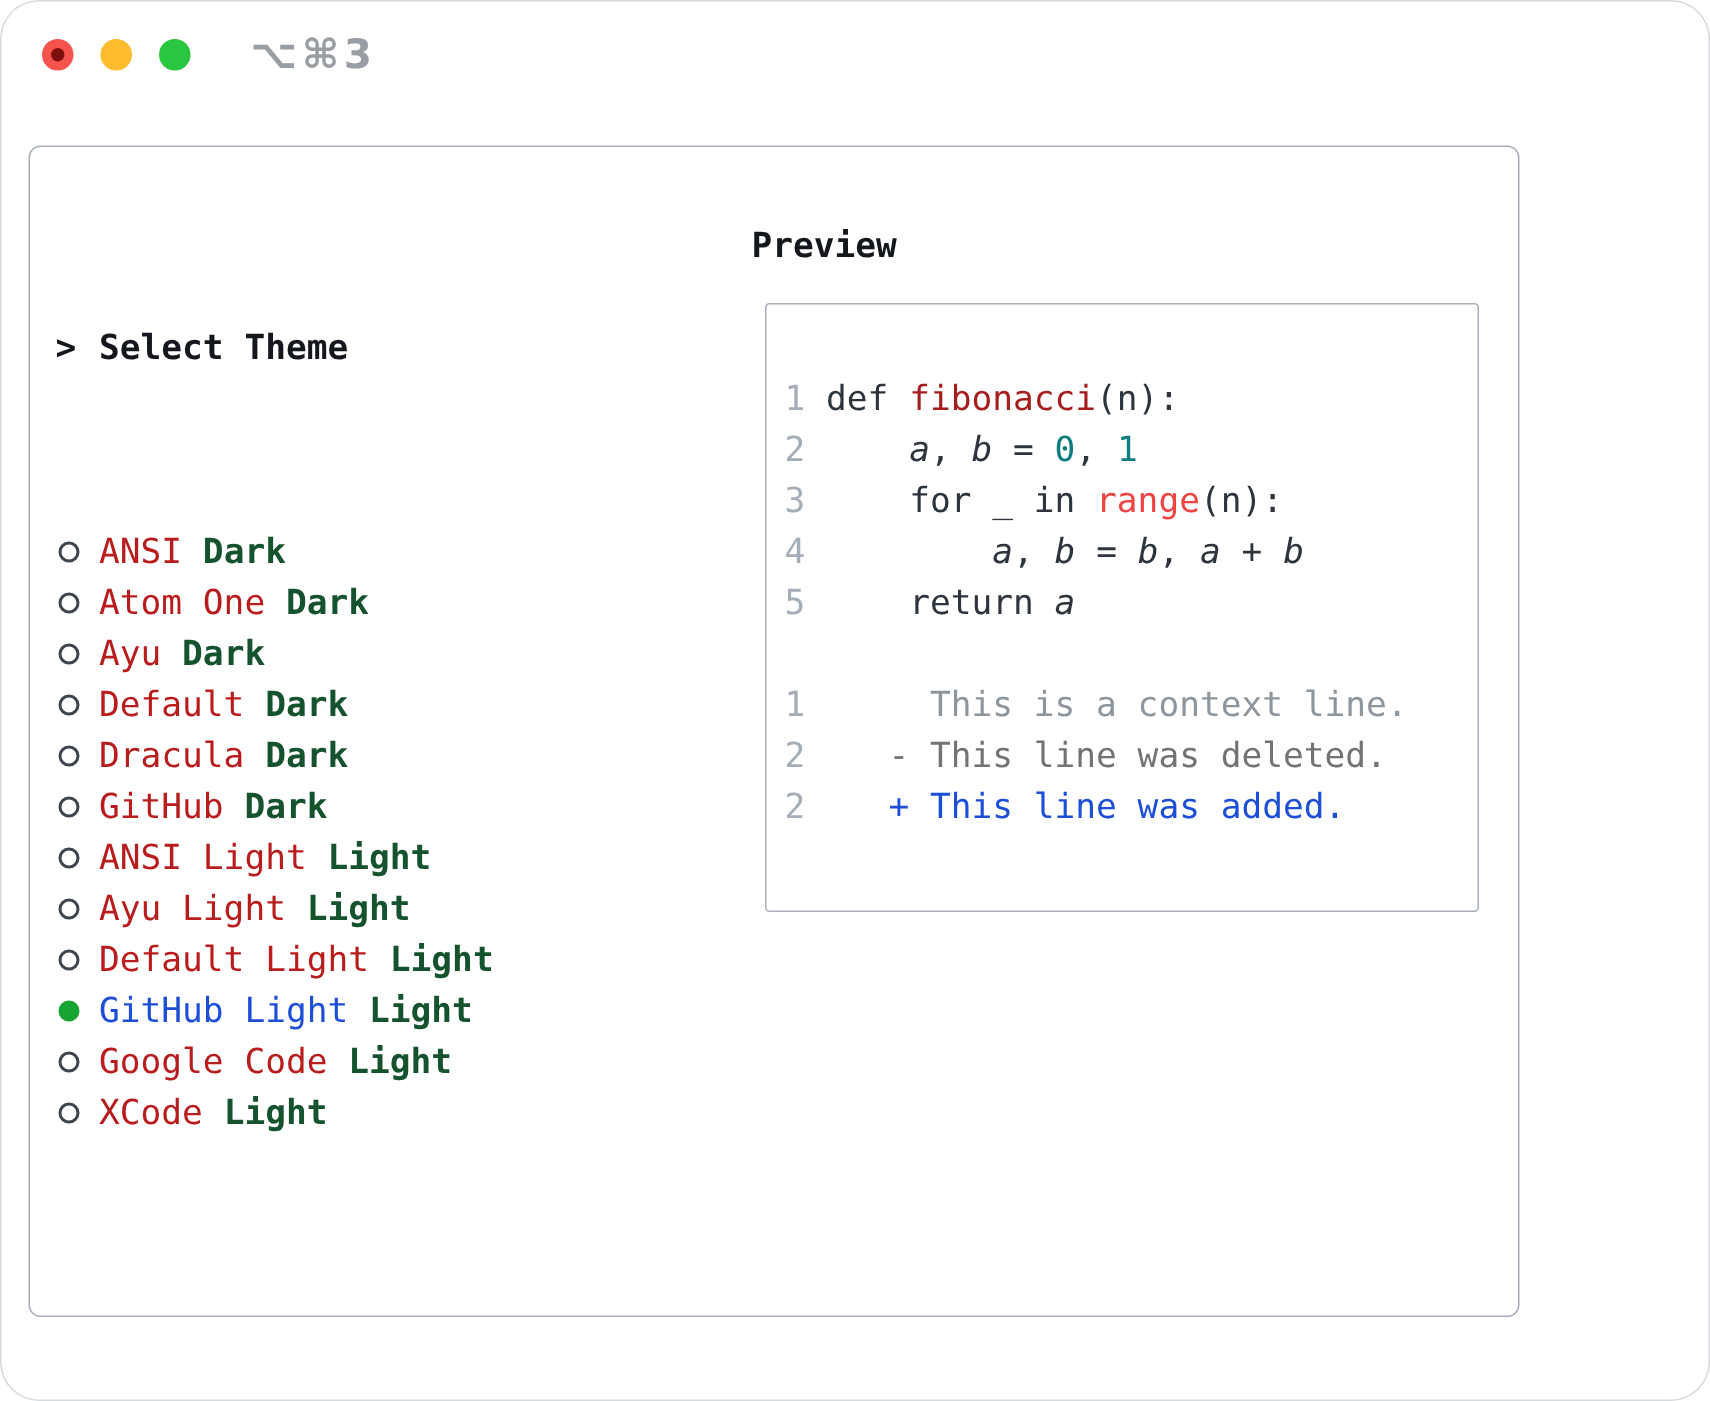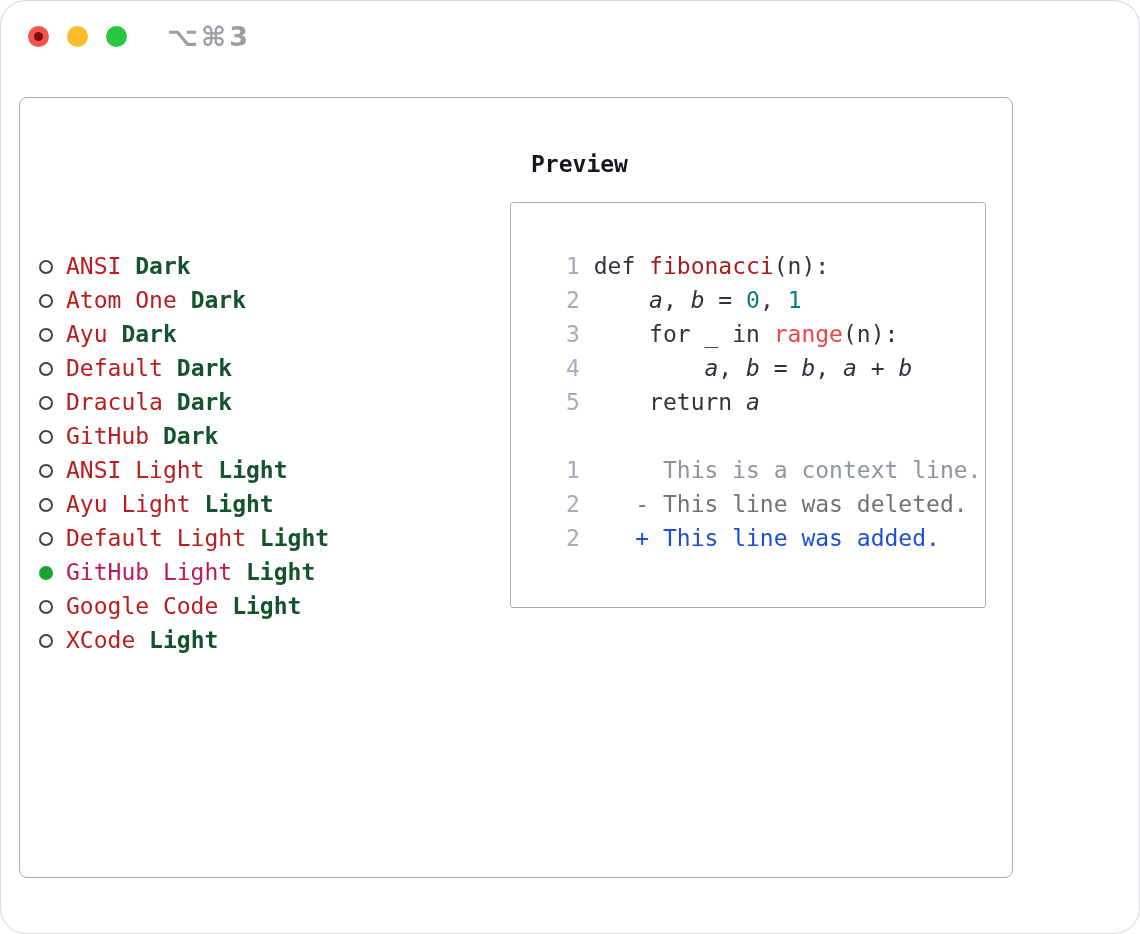--- a/index.html
+++ b/index.html
@@ -37,38 +37,38 @@
   .row { height:34px; }
   .hdr { font-weight:700; color:#14171c; }
   .prompt { display:inline-block; width:29px; font-weight:700; color:#14171c; }
   .bullet {
     display:inline-block; width:14px; height:14px; box-sizing:border-box;
     border:2.5px solid #3e454e; border-radius:50%;
     margin-left:2px; margin-right:13px;
   }
   .bullet.sel { border-color:#18a433; background:#18a433; }
   .opt-label { color:#b91c1c; }
-  .opt-label.sel { color:#be185d;text-align:right; }
+  .opt-label.sel { color:#1d4ed8;text-align:right; }
   .variant { color:#14532d;font-weight:bold; }
   .gap { height:34px; }
   
   .preview-title {
     position:absolute; left:481px; top:49px; height:34px;
-    font-size:23px; line-height:34px; font-weight:700; color:#14171c;margin-left:30px;
+    font-size:23px; line-height:34px; font-weight:700; color:#14171c;
   }
   .preview-box {
     position:absolute; left:490px; top:104px; width:476px; height:406px;
     border:1.5px solid #a7afb9; border-radius:3px; background:#ffffff;
     box-sizing:border-box; overflow:hidden;
   }
   .codeblock {
     position:absolute; left:12px; top:46px;
     font-size:23px; line-height:34px; white-space:pre; color:#2e343d;
   }
-  .cl { height:34px;margin-left:43px; }
+  .cl { height:34px; }
   .lnum  { color:#a4adb8; }
   .tok-plain    { color:#2e343d; }
   .tok-function { color:#a61d1d; }
   .tok-number   { color:#0c7d80; }
   .tok-builtin  { color:#ef4444; }
   .tok-variable { color:#2e343d; font-style:italic; }
   .diff-context { color:#8d959d;text-align:center; }
   .diff-deleted { color:#737373; }
   .diff-added   { color:#1d4ed8; }
 </style>
@@ -80,20 +80,21 @@
   <div>
     <span class="dot dot-close"></span>
     <span class="dot dot-min"></span>
     <span class="dot dot-zoom"></span>
     <span class="win-title">⌥⌘3</span>
   </div>
 
   <div class="panel">
 
     <div class="left-col">
+      <div class="row hdr"><span class="prompt">&gt;</span><span>Select Theme</span></div>
 
       <div id="theme-list"><div class="row"><span class="bullet"></span><span class="opt-label">ANSI</span><span class="variant"> Dark</span></div><div class="row"><span class="bullet"></span><span class="opt-label">Atom One</span><span class="variant"> Dark</span></div><div class="row"><span class="bullet"></span><span class="opt-label">Ayu</span><span class="variant"> Dark</span></div><div class="row"><span class="bullet"></span><span class="opt-label">Default</span><span class="variant"> Dark</span></div><div class="row"><span class="bullet"></span><span class="opt-label">Dracula</span><span class="variant"> Dark</span></div><div class="row"><span class="bullet"></span><span class="opt-label">GitHub</span><span class="variant"> Dark</span></div><div class="row"><span class="bullet"></span><span class="opt-label">ANSI Light</span><span class="variant"> Light</span></div><div class="row"><span class="bullet"></span><span class="opt-label">Ayu Light</span><span class="variant"> Light</span></div><div class="row"><span class="bullet"></span><span class="opt-label">Default Light</span><span class="variant"> Light</span></div><div class="row"><span class="bullet sel"></span><span class="opt-label sel">GitHub Light</span><span class="variant"> Light</span></div><div class="row"><span class="bullet"></span><span class="opt-label">Google Code</span><span class="variant"> Light</span></div><div class="row"><span class="bullet"></span><span class="opt-label">XCode</span><span class="variant"> Light</span></div></div>
 
       <div class="gap"></div>
       
 
       
 
       
     </div>

